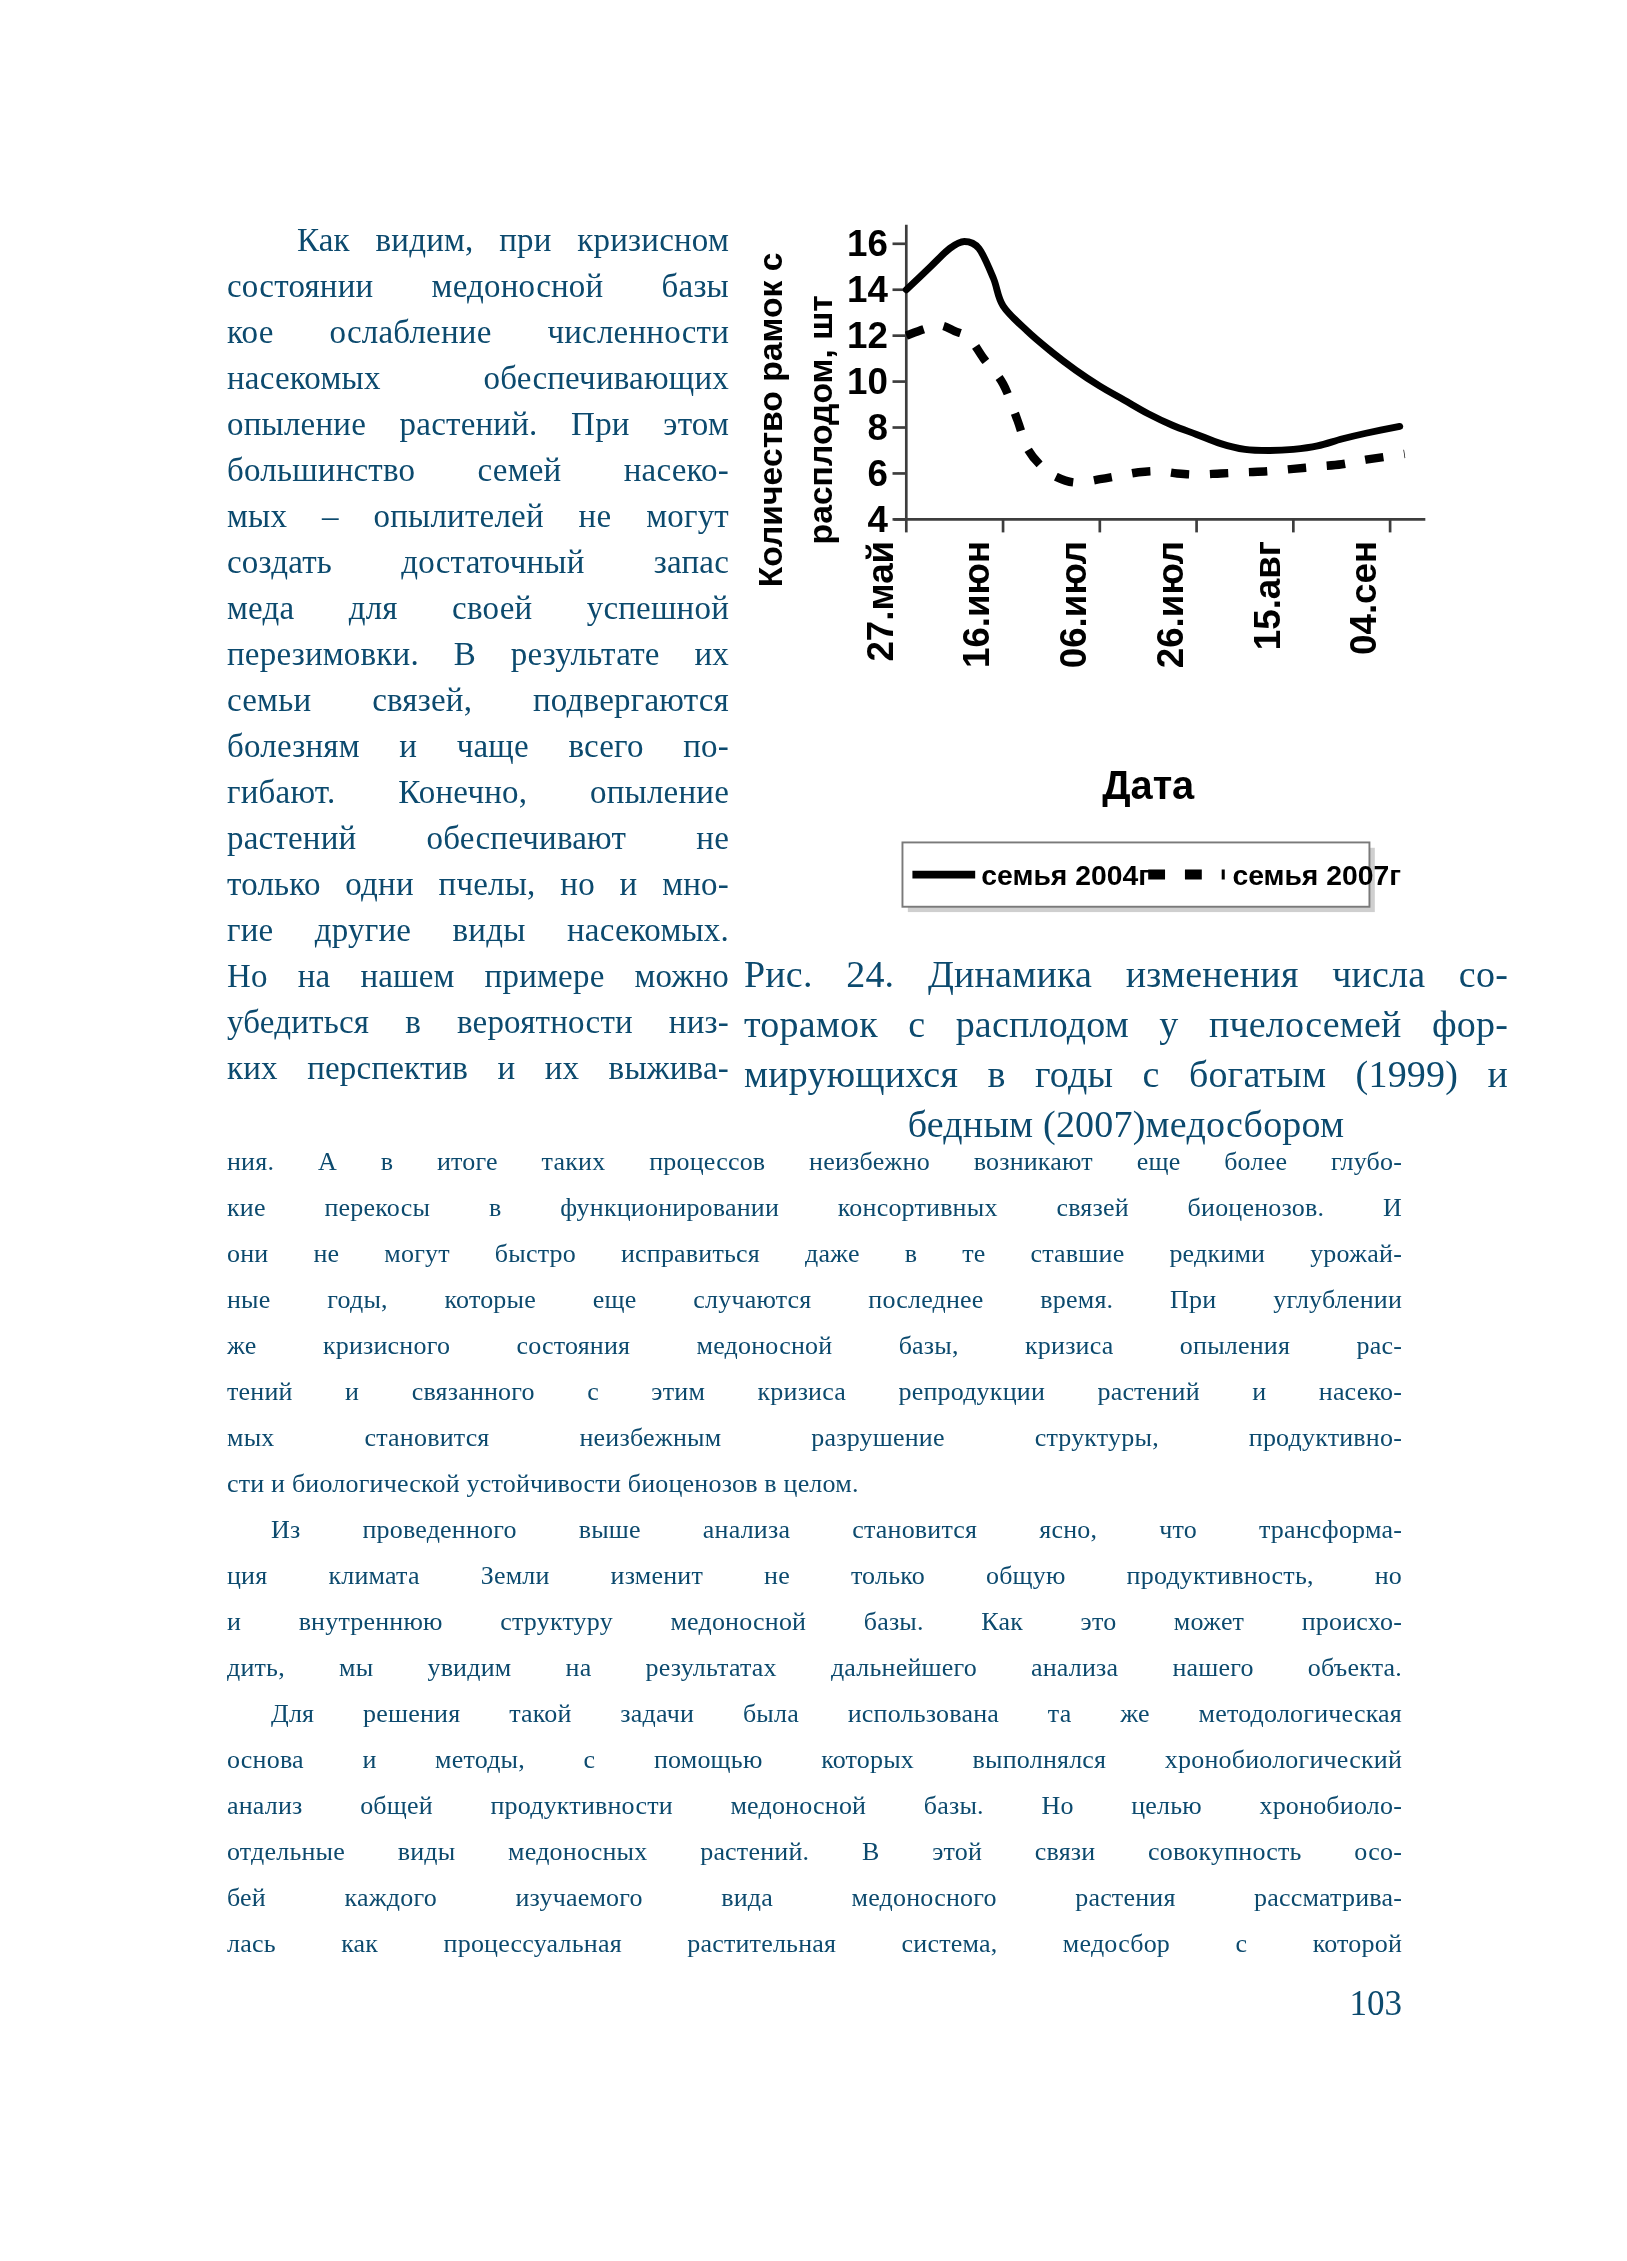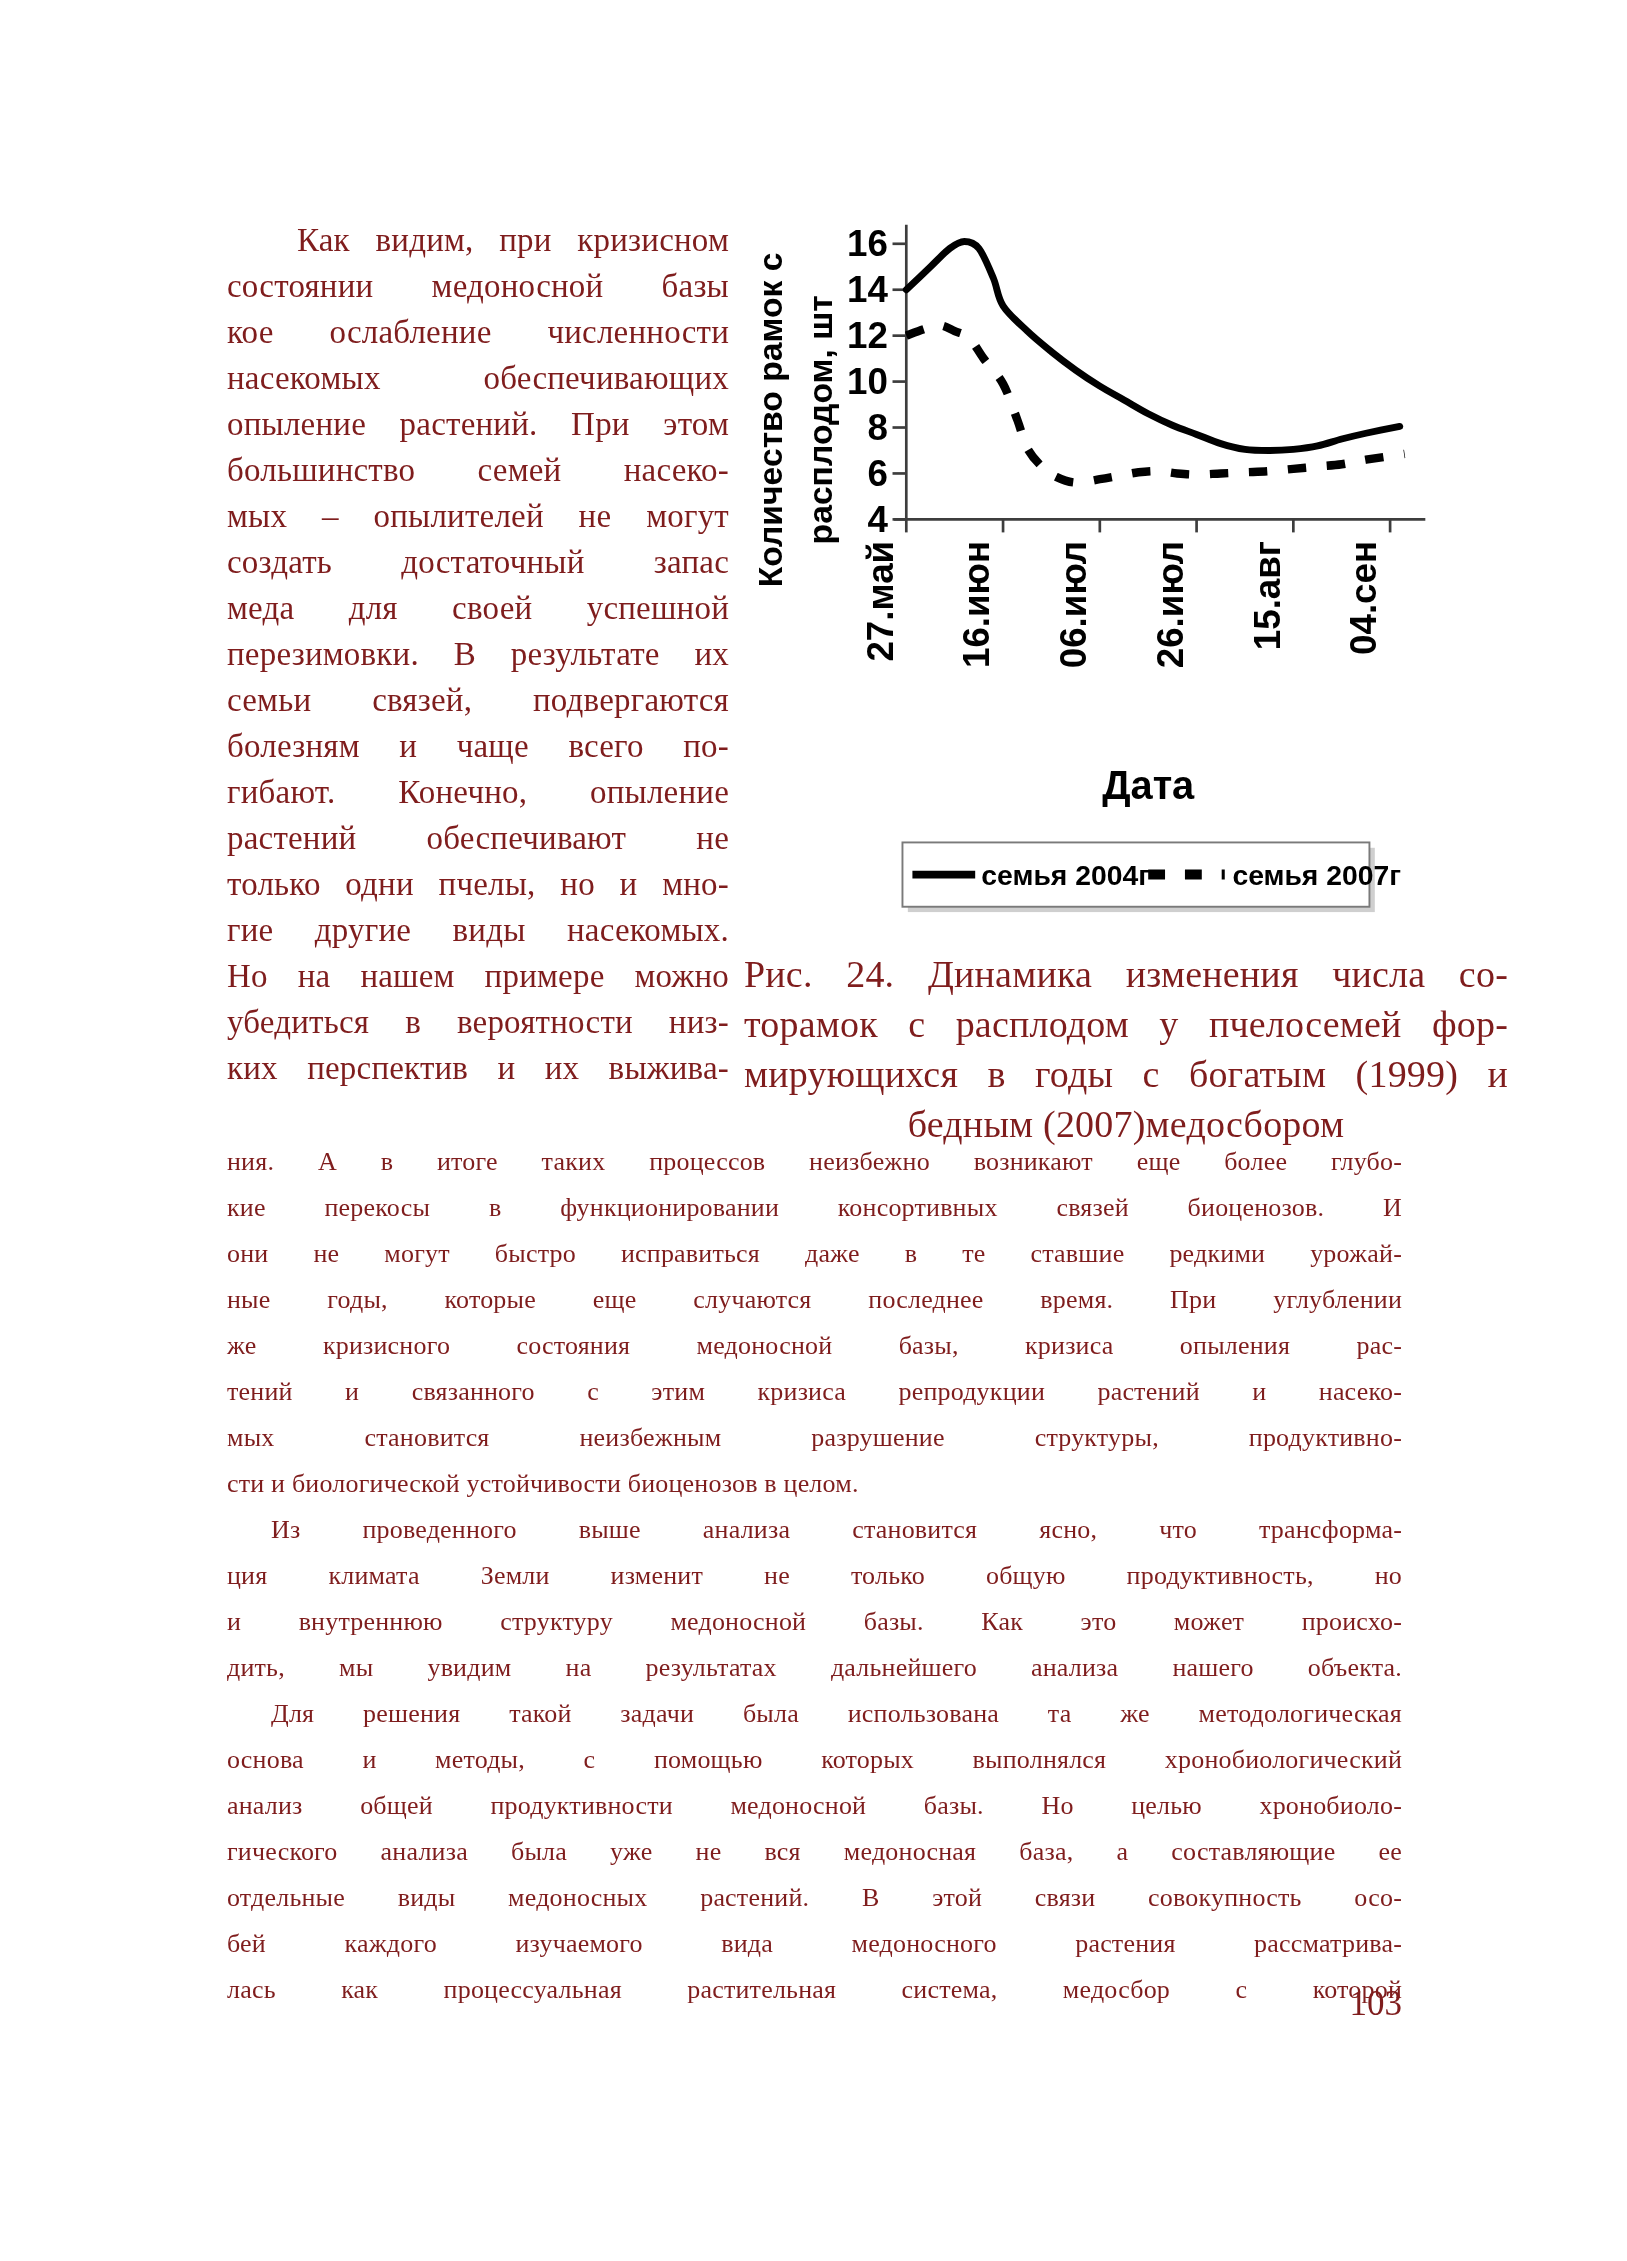--- a/index.html
+++ b/index.html
@@ -1,17 +1,17 @@
 <!DOCTYPE html>
 <html style="font-size:12.3px"><head>
 <meta charset="utf-8">
 <style>
   html,body{margin:0;padding:0;background:#ffffff;}
   .page{position:relative;width:1628px;height:2261px;background:#ffffff;overflow:hidden;
-        font-family:"Liberation Serif",serif;color:#7f1d1d;}
+        font-family:"Liberation Serif",serif;color:#0c4a6e;}
   .tline{text-align:justify;text-align-last:justify;white-space:normal;}
   .tline.indent{text-indent:70px;}
   .tline.lastleft{text-align-last:left;}
   .tline.center{text-align:center;text-align-last:center;}
   .b{font-weight:normal;}
   .intro-col{position:absolute;left:227px;top:217px;width:502px;
              font-size:33px;line-height:46px;letter-spacing:0.2px;}
   .figure{position:absolute;left:744px;top:217px;width:764px;}
   .figure svg{display:block;width:764px;height:auto;}
   .caption{margin-top:4.6px;font-size:38px;line-height:50px;letter-spacing:0.2px;}
@@ -106,21 +106,20 @@
       <div class="tline"><span class="b">тений и связанного с этим кризиса репродукции растений и насеко-</span></div>
       <div class="tline"><span class="b">мых становится неизбежным разрушение структуры, продуктивно-</span></div>
       <div class="tline lastleft"><span class="b">сти и биологической устойчивости биоценозов в целом</span><span>.</span></div>
       <div class="tline indent"><span>Из проведенного выше анализа становится ясно, что </span><span class="b">трансформа-</span></div>
       <div class="tline"><span class="b">ция климата Земли изменит не только общую продуктивность, но</span></div>
       <div class="tline"><span class="b">и внутреннюю структуру медоносной базы</span><span>. Как это может происхо-</span></div>
       <div class="tline"><span>дить, мы увидим на результатах дальнейшего анализа нашего объекта.</span></div>
       <div class="tline indent"><span>Для решения такой задачи была использована та же методологическая</span></div>
       <div class="tline"><span>основа и методы, с помощью которых выполнялся хронобиологический</span></div>
       <div class="tline"><span>анализ общей продуктивности медоносной базы. Но целью хронобиоло-</span></div>
-      <div class="tline"><span>гического анализа была уже не вся медоносная база, а составляющие ее</span></div>
       <div class="tline"><span>отдельные виды медоносных растений. В этой связи </span><span class="b">совокупность осо-</span></div>
       <div class="tline"><span class="b">бей каждого изучаемого вида медоносного растения рассматрива-</span></div>
       <div class="tline"><span class="b">лась как процессуальная растительная система</span><span>, медосбор с которой</span></div>
     </div>
 
   <div class="page-number">103</div>
 </div>
 
 
 </body></html>

